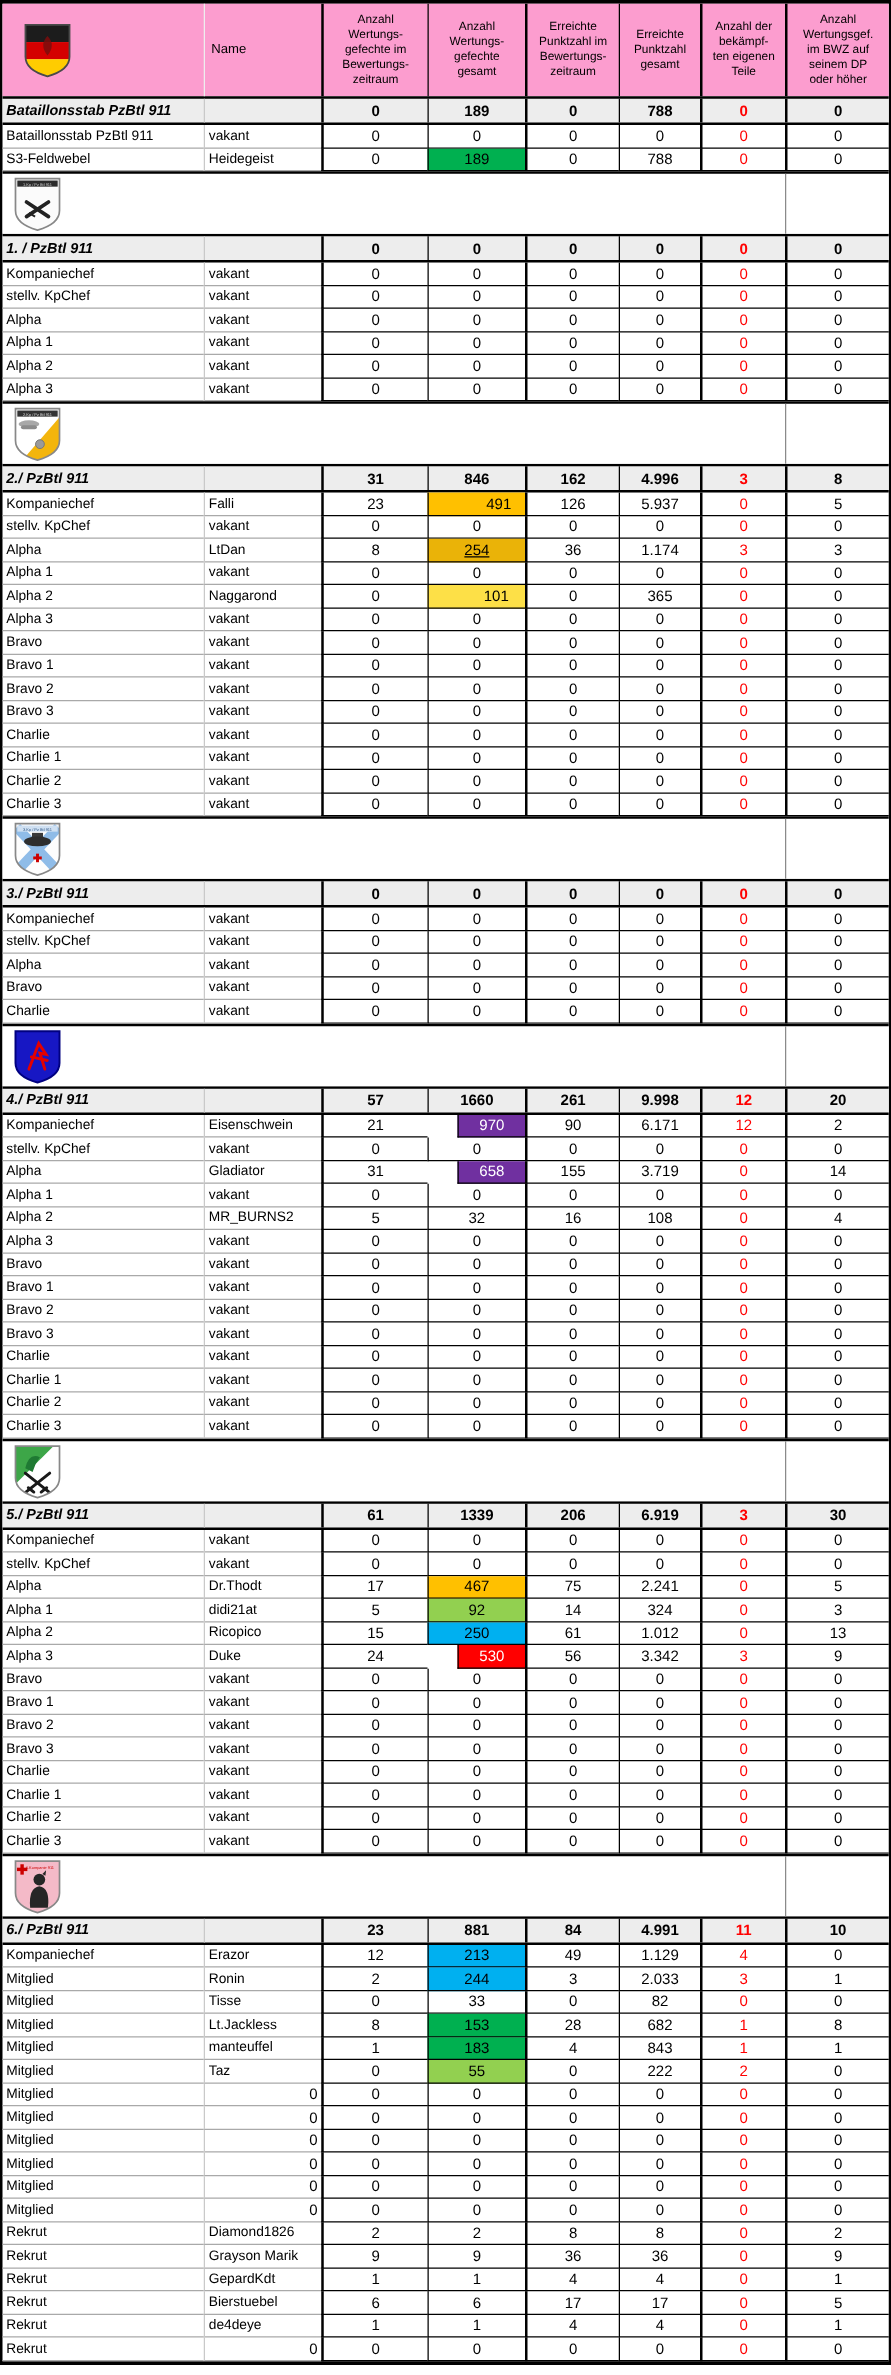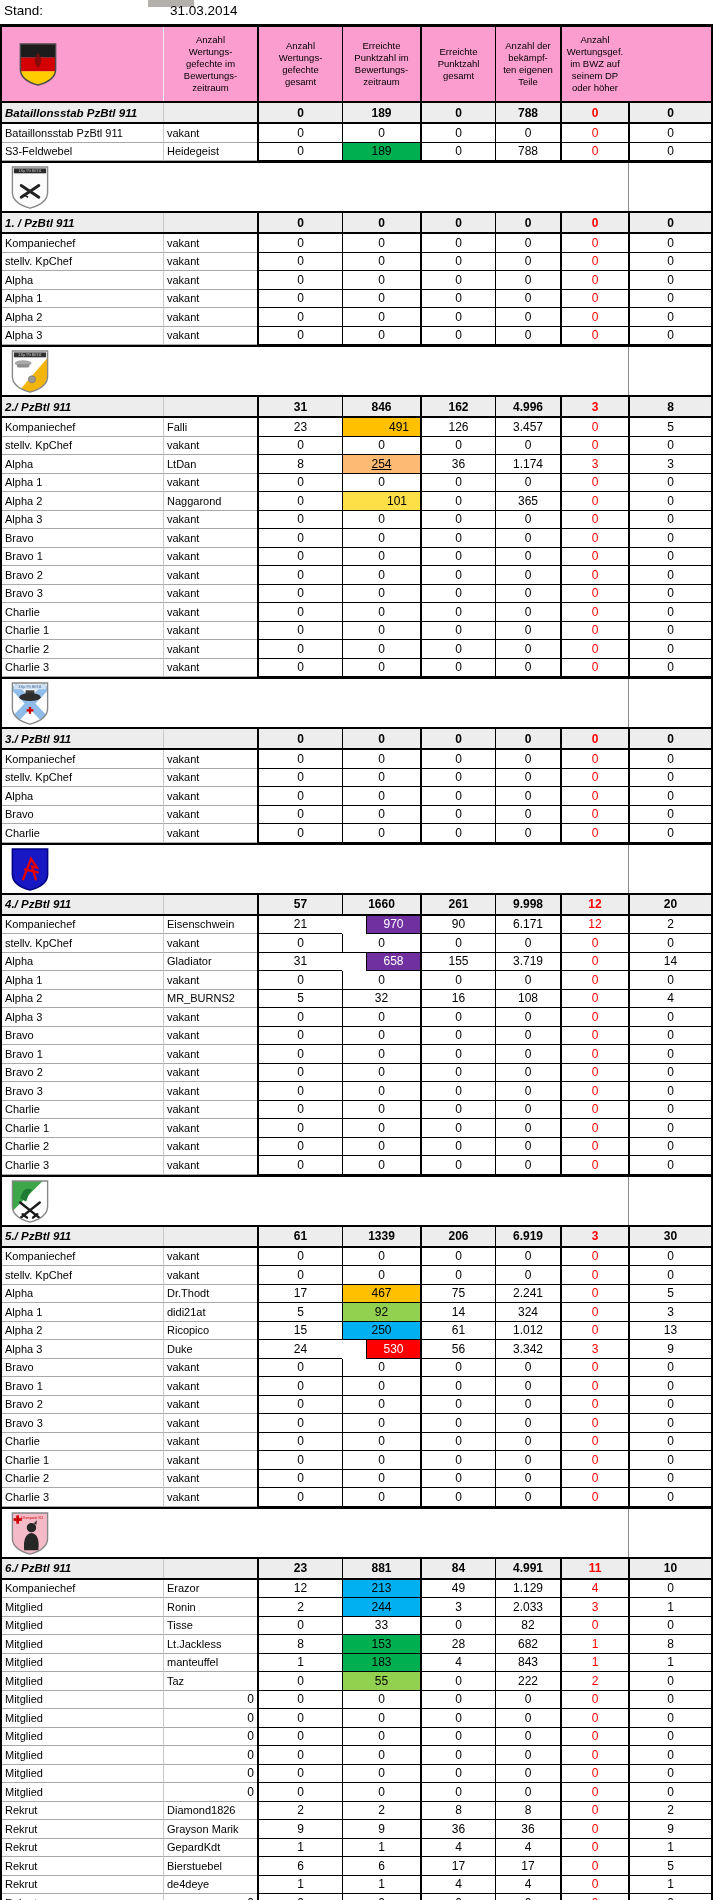--- a/index.html
+++ b/index.html
@@ -39,44 +39,40 @@
   .crest-band{position:relative;height:48px;background:#fff;border-top:2px solid #000;}
   .crest-band .band-divider{position:absolute;left:626px;top:0;bottom:0;width:1px;background:#8a8a8a;}
   .crest{display:inline-block;width:40px;height:45px;}
   .crest-band .crest{position:absolute;left:8px;top:2px;}
   .crest svg{width:100%;height:100%;display:block;}
 </style>
 </head>
 <body>
 
 <div class="doc">
-  <div class="stand-row">
-    <span class="artifact"></span>
-    <span class="stand-label">Stand:</span>
-    <span class="stand-date">31.03.2014</span>
-  </div>
 
   <div class="table">
     <div class="row header-row">
       <div class="hcell crest-hcell">
         <span class="crest"><svg viewBox="0 0 40 46" xmlns="http://www.w3.org/2000/svg">
               <defs>
                 <clipPath id="cp1">
                   <path d="M2 2 H38 V28 Q38 39 20 44 Q2 39 2 28 Z"></path>
                 </clipPath>
               </defs>
               <g clip-path="url(#cp1)">
                 <rect x="0" y="0" width="40" height="16" fill="#1c1c1c"></rect>
                 <rect x="0" y="16" width="40" height="14" fill="#d40000"></rect>
                 <rect x="0" y="30" width="40" height="16" fill="#ffcc00"></rect>
                 <path d="M20 11 q-7 7 0 16 q7 -9 0 -16" fill="#7a0d0d" opacity="0.85"></path>
               </g>
               <path d="M2 2 H38 V28 Q38 39 20 44 Q2 39 2 28 Z" fill="none" stroke="#4a4a4a" stroke-width="1.5"></path>
             </svg></span>
       </div>
+      <div class="hcell name-hcell">Name</div>
       <div class="hcell">Anzahl
 Wertungs-
 gefechte im
 Bewertungs-
 zeitraum</div>
       <div class="hcell">Anzahl
 Wertungs-
 gefechte
 gesamt</div>
       <div class="hcell">Erreichte
@@ -251,39 +247,39 @@
           <div class="num">4.996</div>
           <div class="num red">3</div>
           <div class="num">8</div>
         </div>
         <div class="row data-row">
           <div class="role">Kompaniechef</div>
           <div class="name">Falli</div>
           <div class="num">23</div>
           <div class="num" style="background: rgb(255, 192, 0); padding-left: 35px;">491</div>
           <div class="num">126</div>
-          <div class="num">3.457</div>
+          <div class="num">5.937</div>
           <div class="num red">0</div>
           <div class="num">5</div>
         </div>
         <div class="row data-row">
           <div class="role">stellv. KpChef</div>
           <div class="name">vakant</div>
           <div class="num">0</div>
           <div class="num">0</div>
           <div class="num">0</div>
           <div class="num">0</div>
           <div class="num red">0</div>
           <div class="num">0</div>
         </div>
         <div class="row data-row">
           <div class="role">Alpha</div>
           <div class="name">LtDan</div>
           <div class="num">8</div>
-          <div class="num" style="background: #fdba74; text-decoration: underline;">254</div>
+          <div class="num" style="background: #eab308; text-decoration: underline;">254</div>
           <div class="num">36</div>
           <div class="num">1.174</div>
           <div class="num red">3</div>
           <div class="num">3</div>
         </div>
         <div class="row data-row">
           <div class="role">Alpha 1</div>
           <div class="name">vakant</div>
           <div class="num">0</div>
           <div class="num">0</div>

